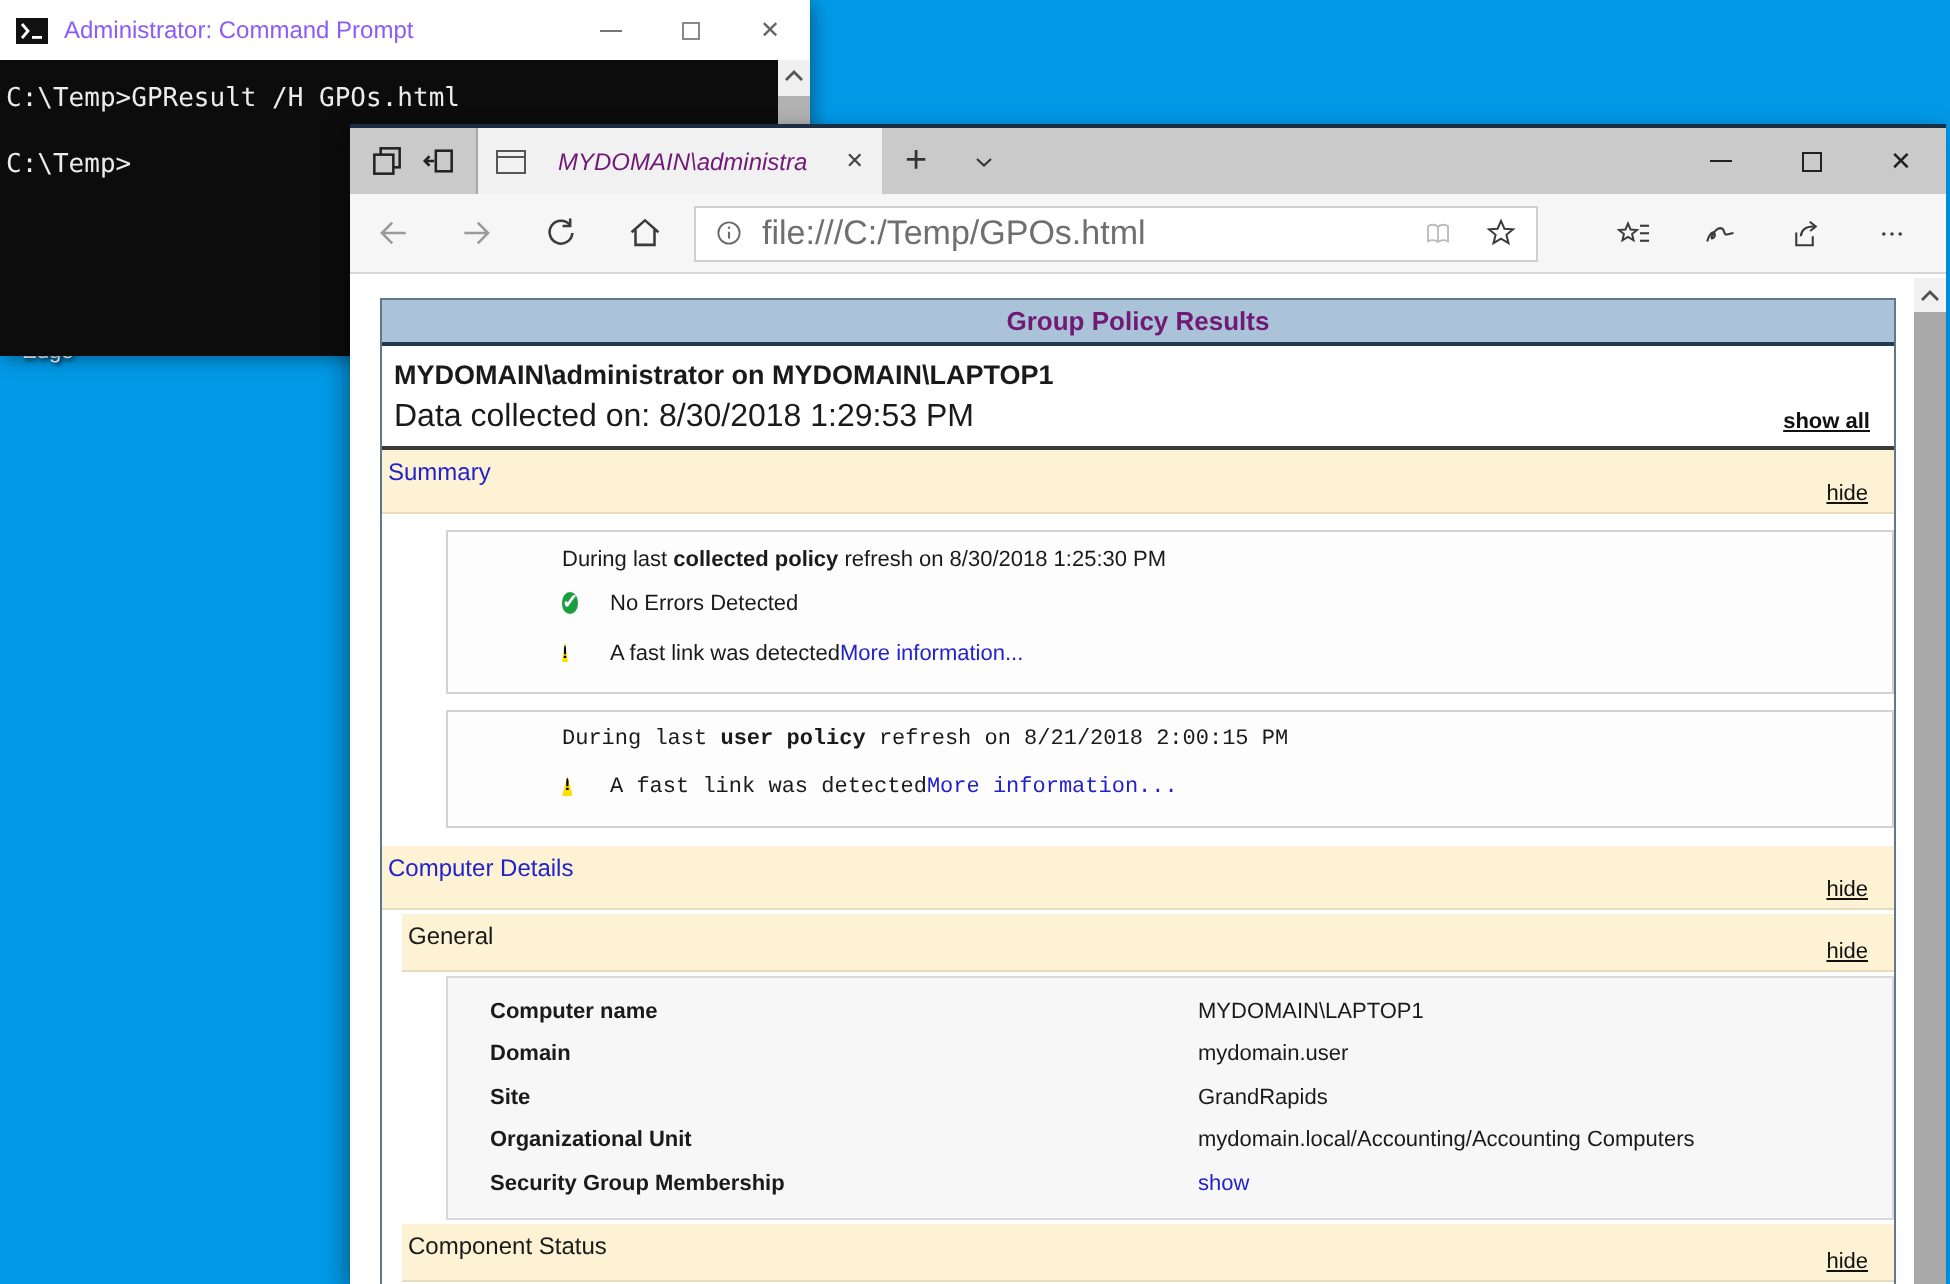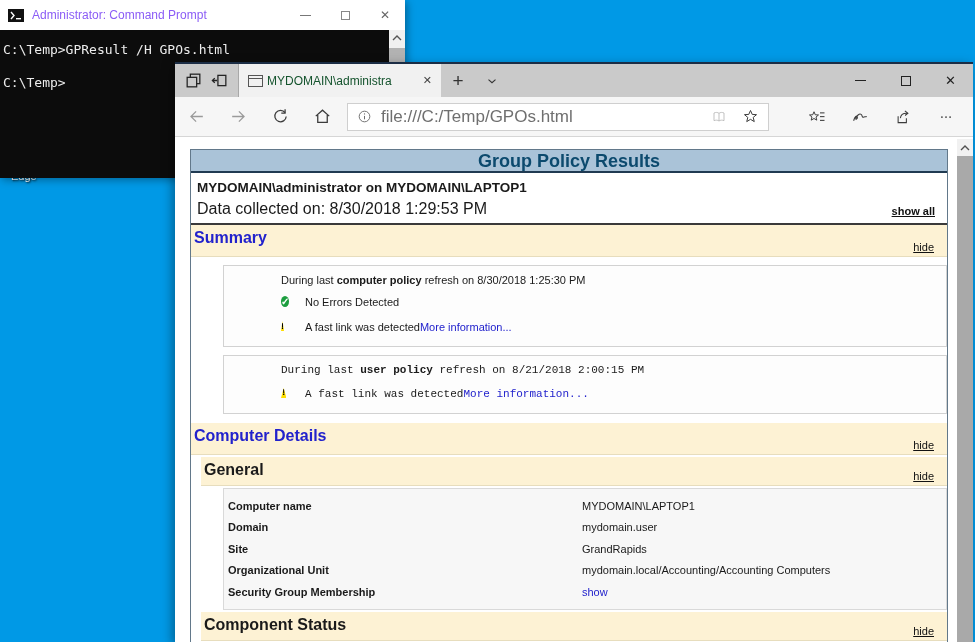--- a/index.html
+++ b/index.html
@@ -30,21 +30,21 @@
 
   
   .edge { position:absolute; left:175px; top:62px; width:798px; height:580px; background:#fff;
     border-top:2px solid #1b2d45; z-index:3; box-shadow:-3px 3px 10px rgba(0,0,0,.35); }
   .tabbar { height:33px; background:#cacaca; display:flex; align-items:stretch; }
   .tab-actions { width:64px; display:flex; align-items:center; justify-content:space-around; padding:0 6px;
     border-right:1px solid #a8a8a8; }
   .tab { width:202px; background:#f1f1f1; display:flex; align-items:center; padding:0 9px; }
   .page-ico { width:15px; height:12px; border:1.5px solid #555; position:relative; flex:0 0 auto; }
   .page-ico::after { content:""; position:absolute; left:0; right:0; top:2px; border-top:1.5px solid #555; }
-  .tab-title { font-size:12px; color:#14532d; margin-left:4px; flex:1; white-space:nowrap; overflow:hidden; }
+  .tab-title { font-size:12px; color:#701a75; margin-left:16px; flex:1; white-space:nowrap; overflow:hidden;font-style:italic; }
   .tab-close { font-size:11px; color:#444; margin-left:6px; }
   .tb-btn { width:34px; display:flex; align-items:center; justify-content:center; color:#333; }
   .newtab { font-size:19px; font-weight:300; }
   .win-controls { margin-left:auto; display:flex; }
   .win-ctl { width:45px; display:flex; align-items:center; justify-content:center; color:#222; font-size:13px; }
 
   .navbar { height:40px; background:#f6f6f6; border-bottom:1px solid #d6d6d6; display:flex; align-items:center; }
   .nav-btn { width:42px; height:40px; display:flex; align-items:center; justify-content:center; }
   .addressbar { width:422px; height:28px; background:#fff; border:1px solid #cfcfcf; margin-left:4px;
     display:flex; align-items:center; padding:0 9px; }
@@ -53,42 +53,42 @@
 
   .content { position:absolute; left:0; top:75px; right:0; bottom:0; background:#fff; overflow:hidden; }
   .e-scroll { position:absolute; right:0; top:0; bottom:0; width:16px; background:#f1f1f1; }
   .e-scroll-up { height:17px; display:flex; align-items:center; justify-content:center; }
   .e-thumb { position:absolute; left:0; top:17px; bottom:0; width:16px; background:#a9a9a9; }
 
   
   .report { position:absolute; left:15px; top:10px; width:758px; border:1px solid #62788a; border-bottom:none;
     font-size:11px; color:#1a1a1a; }
   .rpt-header { height:23px; background:#aac3d8; border-bottom:2px solid #203a52; text-align:center;
-    line-height:22px; font-weight:bold; font-size:18px; color:#0c4a6e; }
+    line-height:22px; font-weight:bold; font-size:13px; color:#701a75; }
   .rpt-titleblock { background:#fff; padding:7px 6px 5px 6px; border-bottom:2px solid #3a3a3a; position:relative; }
   .subject { font-weight:bold; font-size:13.5px; }
   .collected { margin-top:5px; font-size:16px; }
   .showall { position:absolute; right:12px; bottom:6px; font-weight:bold; text-decoration:underline; color:#111; cursor:pointer; }
   .band { background:#fdf2d4; position:relative; padding:4px 3px 3px 3px; height:32px;
     border-bottom:1px solid #e7ddbd; }
-  .band .b-title { font-weight:bold; font-size:16px; cursor:pointer; }
+  .band .b-title { font-weight:normal; font-size:12px; cursor:pointer; }
   .band.blue .b-title { color:#2222cc; }
   .band .hide { position:absolute; right:13px; bottom:3px; text-decoration:underline; color:#111; cursor:pointer; }
   .band.nested { margin-left:10px; height:29px; margin-top:2px; }
   .sum-wrap { background:#fff; padding:8px 0 9px 32px; }
   .sum-box { border:1px solid #d2d2d2; background:#fdfdfd; padding:8px 0 10px 57px; }
   .sum-box + .sum-box { margin-top:8px;font-family:Liberation Mono, monospace; }
   .s-row { display:flex; align-items:center; margin-top:8px; }
   .s-icon-cell { width:24px; flex:0 0 auto; }
   .icon-success { width:15px; height:15px; border-radius:50%; background:#1c9e3f; color:#fff;
     font-size:10px; font-weight:bold; text-align:center; line-height:15px; }
   .icon-warning { width:16px; height:14px; background:#ffdf00; clip-path:polygon(50% 0,100% 100%,0 100%);
     color:#000; font-size:9px; font-weight:bold; text-align:center; line-height:19px; }
   .link { color:#2222cc; cursor:pointer; }
-  .panel { margin:2px 0 0 32px; background:#f7f7f7; border:1px solid #d9d9d9; padding:6px 0 6px 4px; }
+  .panel { margin:2px 0 0 32px; background:#f7f7f7; border:1px solid #d9d9d9; padding:6px 0 6px 21px; }
   .g-row { display:flex; align-items:center; height:21.5px; }
   .g-label { width:354px; font-weight:bold; flex:0 0 auto; }
   .comp-panel { margin:2px 0 0 32px; background:#f7f7f7; border:1px solid #d9d9d9; border-bottom:none;
     padding:7px 0 20px 21px; }
 
   svg { display:block; }
 </style>
 </head>
 <body>
 
@@ -255,21 +255,21 @@
       </div>
 
       <div class="band blue">
         <span class="b-title">Summary</span>
         <span class="hide">hide</span>
       </div>
 
       <div class="sum-wrap">
         <div class="sum-box">
           <div>
-            <span>During last </span><b>computer policy</b><span> refresh on 8/30/2018 1:25:30 PM</span>
+            <span>During last </span><b>collected policy</b><span> refresh on 8/30/2018 1:25:30 PM</span>
           </div>
           <div class="s-row">
             <span class="s-icon-cell"><span class="icon-success">✓</span></span>
             <span>No Errors Detected</span>
           </div>
           <div class="s-row">
             <span class="s-icon-cell"><span class="icon-warning">!</span></span>
             <span>A fast link was detected </span>
             <span class="link">More information...</span>
           </div>

